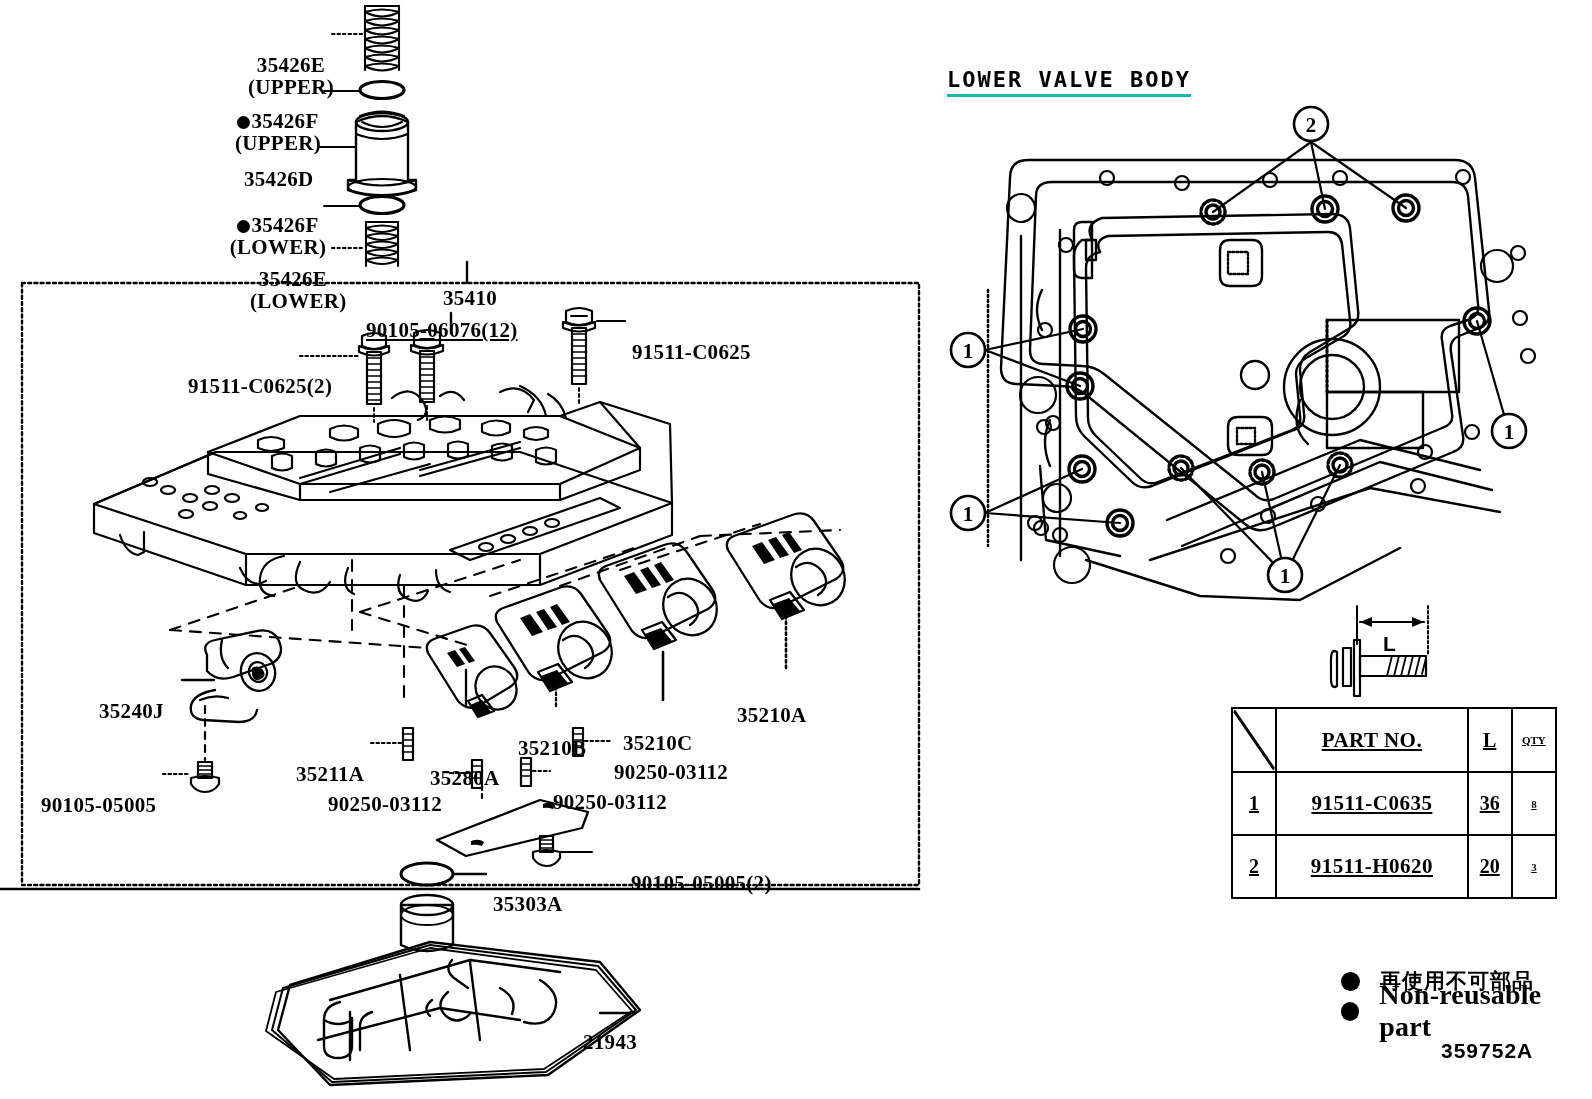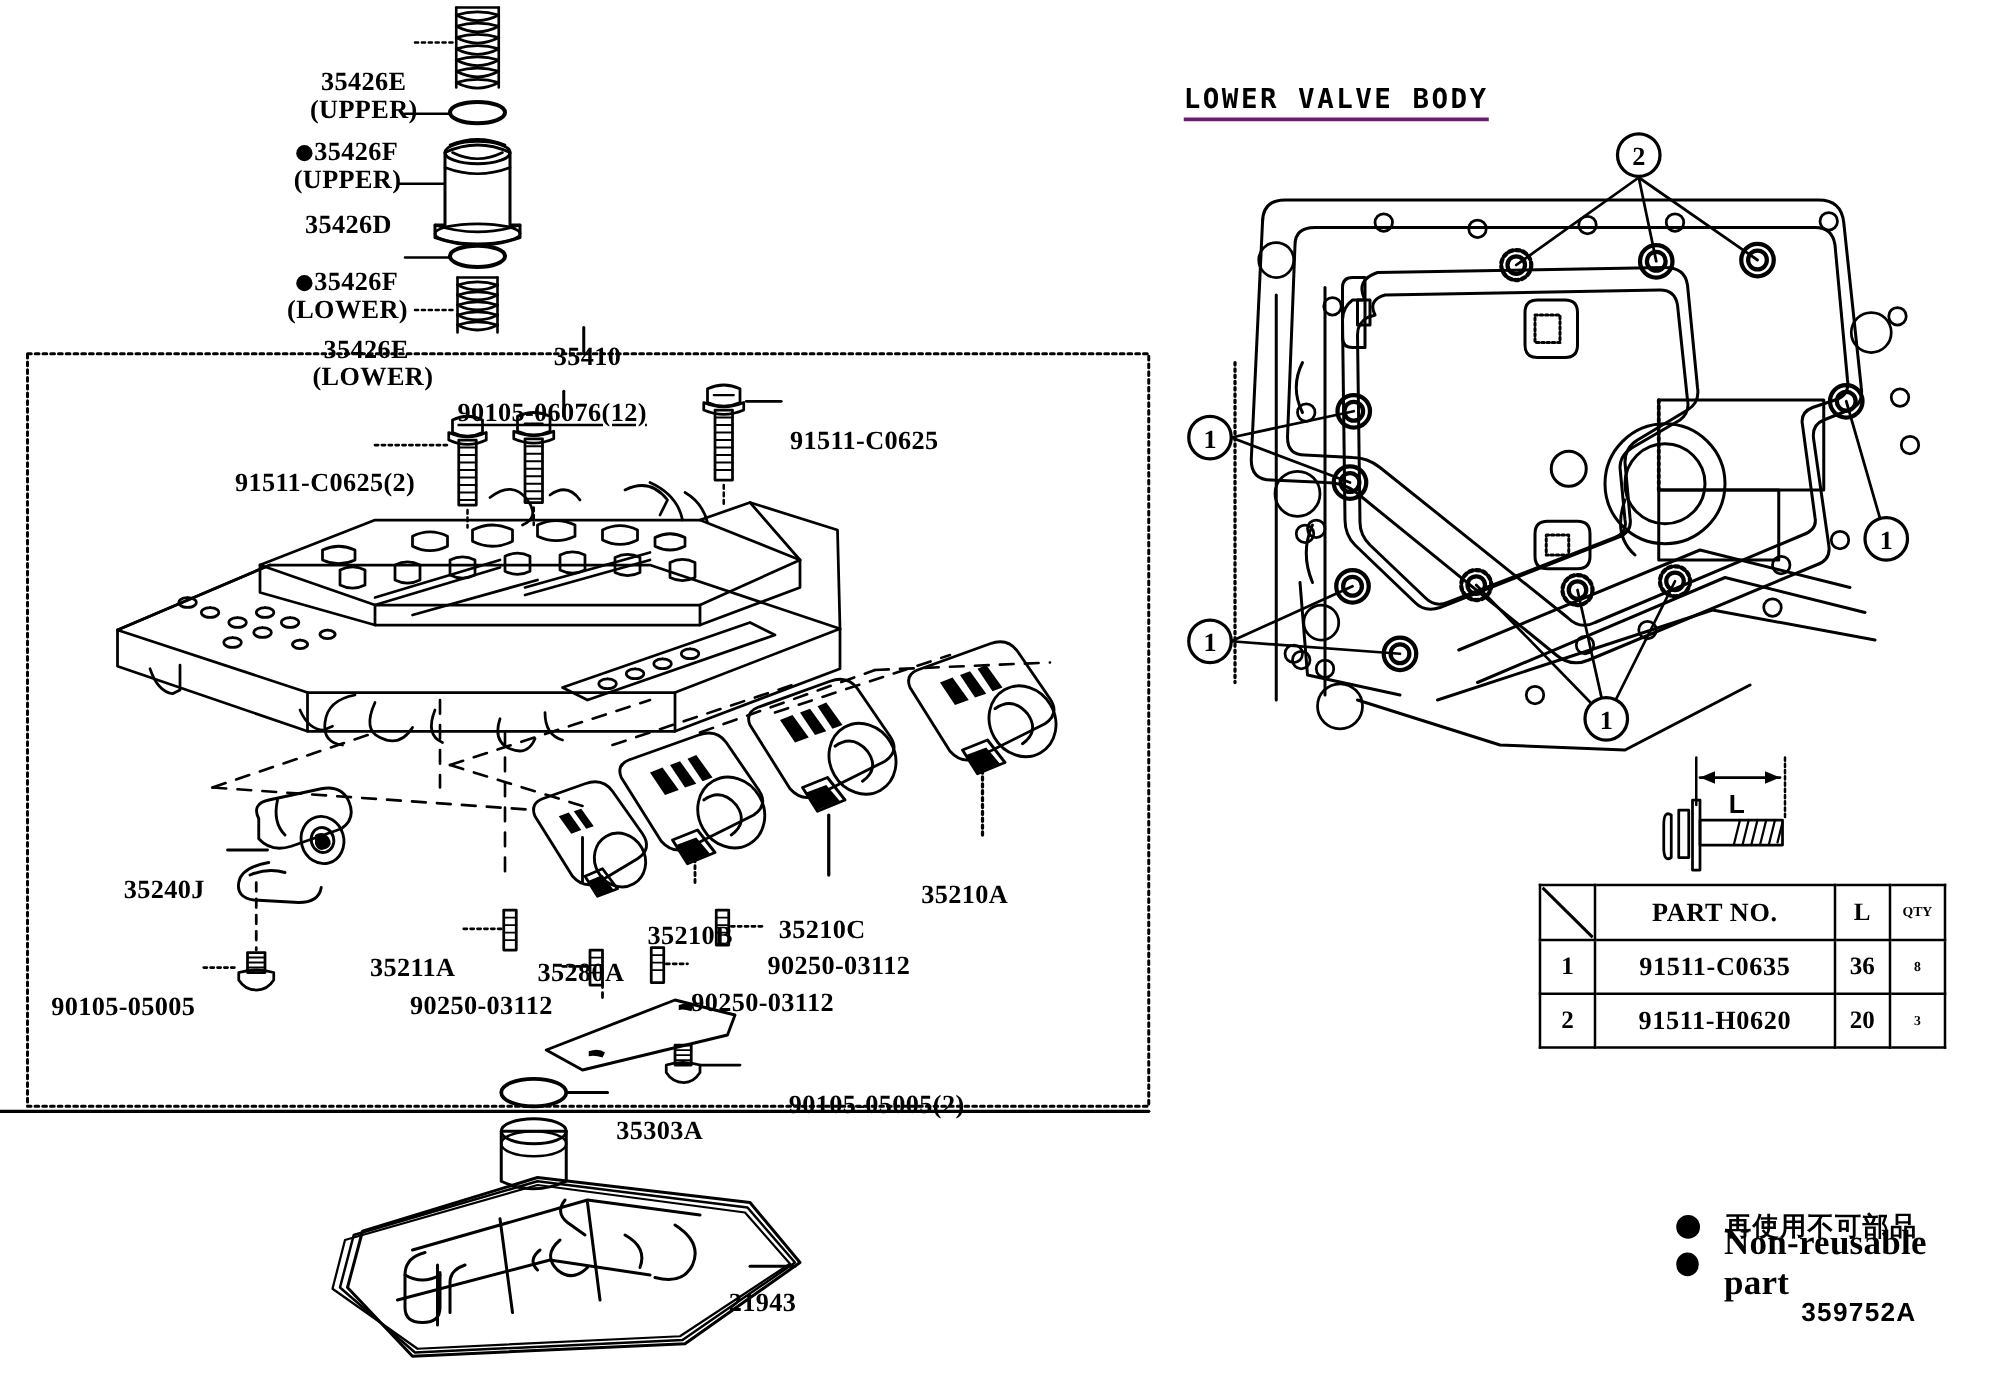--- a/index.html
+++ b/index.html
@@ -20,38 +20,38 @@
     line-height:1.12;
     margin-top:32px;
   }
   .lbl.two{line-height:1.05;}
   .lbl.ctr{text-align:center;}
 
   .sectitle{
     position:absolute;
     font-family:"DejaVu Sans Mono","Liberation Mono",monospace;
     font-weight:bold;font-size:22px;letter-spacing:2px;
-    border-bottom:3px solid #701a75;padding-bottom:2px;
+    border-bottom:3px solid #14b8a6;padding-bottom:2px;
     white-space:nowrap;
   }
 
   .dot{
     display:inline-block;width:13px;height:13px;border-radius:50%;
     background:#000;vertical-align:-1px;margin-right:1px;
   }
 
   
   #parts-table{
     position:absolute;left:1231px;top:707px;width:326px;
     border-collapse:collapse;
     font-family:"Liberation Serif",serif;font-weight:bold;
   }
   #parts-table td,#parts-table th{
-    border:2px solid #000;text-align:center;padding:4px 0;
-    font-size:20px;font-weight:bold;
+    border:2px solid #000;text-align:center;padding:14px 0;
+    font-size:20px;font-weight:bold;text-decoration:underline;
   }
   #parts-table .c-idx{width:40px;}
   #parts-table .c-no{width:180px;font-size:21px;letter-spacing:.5px;}
   #parts-table .c-l{width:40px;}
   #parts-table .c-q{width:40px;font-size:11px;}
   #parts-table thead td{height:34px;}
   #parts-table tbody td{height:33px;}
   .corner-cell{position:relative;padding:0;}
   .corner-cell svg{position:absolute;left:0;top:0;width:100%;height:100%;}
 
@@ -638,21 +638,21 @@
 <div class="lbl two ctr" style="left:222px;top:182px;width:112px;">
   <span class="dot"></span><span>35426F</span><br>
   <span class="sm">(LOWER)</span>
 </div>
 
 <div class="lbl two ctr" style="left:250px;top:236px;width:86px;">
   <span>35426E</span><br>
   <span class="sm">(LOWER)</span>
 </div>
 
-<div class="lbl" style="left:443px;top:242px;">35410</div>
+<div class="lbl" style="left:443px;top:255px;">35410</div>
 
 <div class="lbl" style="left:366px;top:287px;text-decoration:underline;">90105-06076(12)</div>
 
 <div class="lbl" style="left:188px;top:343px;">91511-C0625(2)</div>
 
 <div class="lbl" style="left:632px;top:309px;">91511-C0625</div>
 
 <div class="lbl" style="left:99px;top:668px;">35240J</div>
 
 <div class="lbl" style="left:41px;top:762px;">90105-05005</div>

